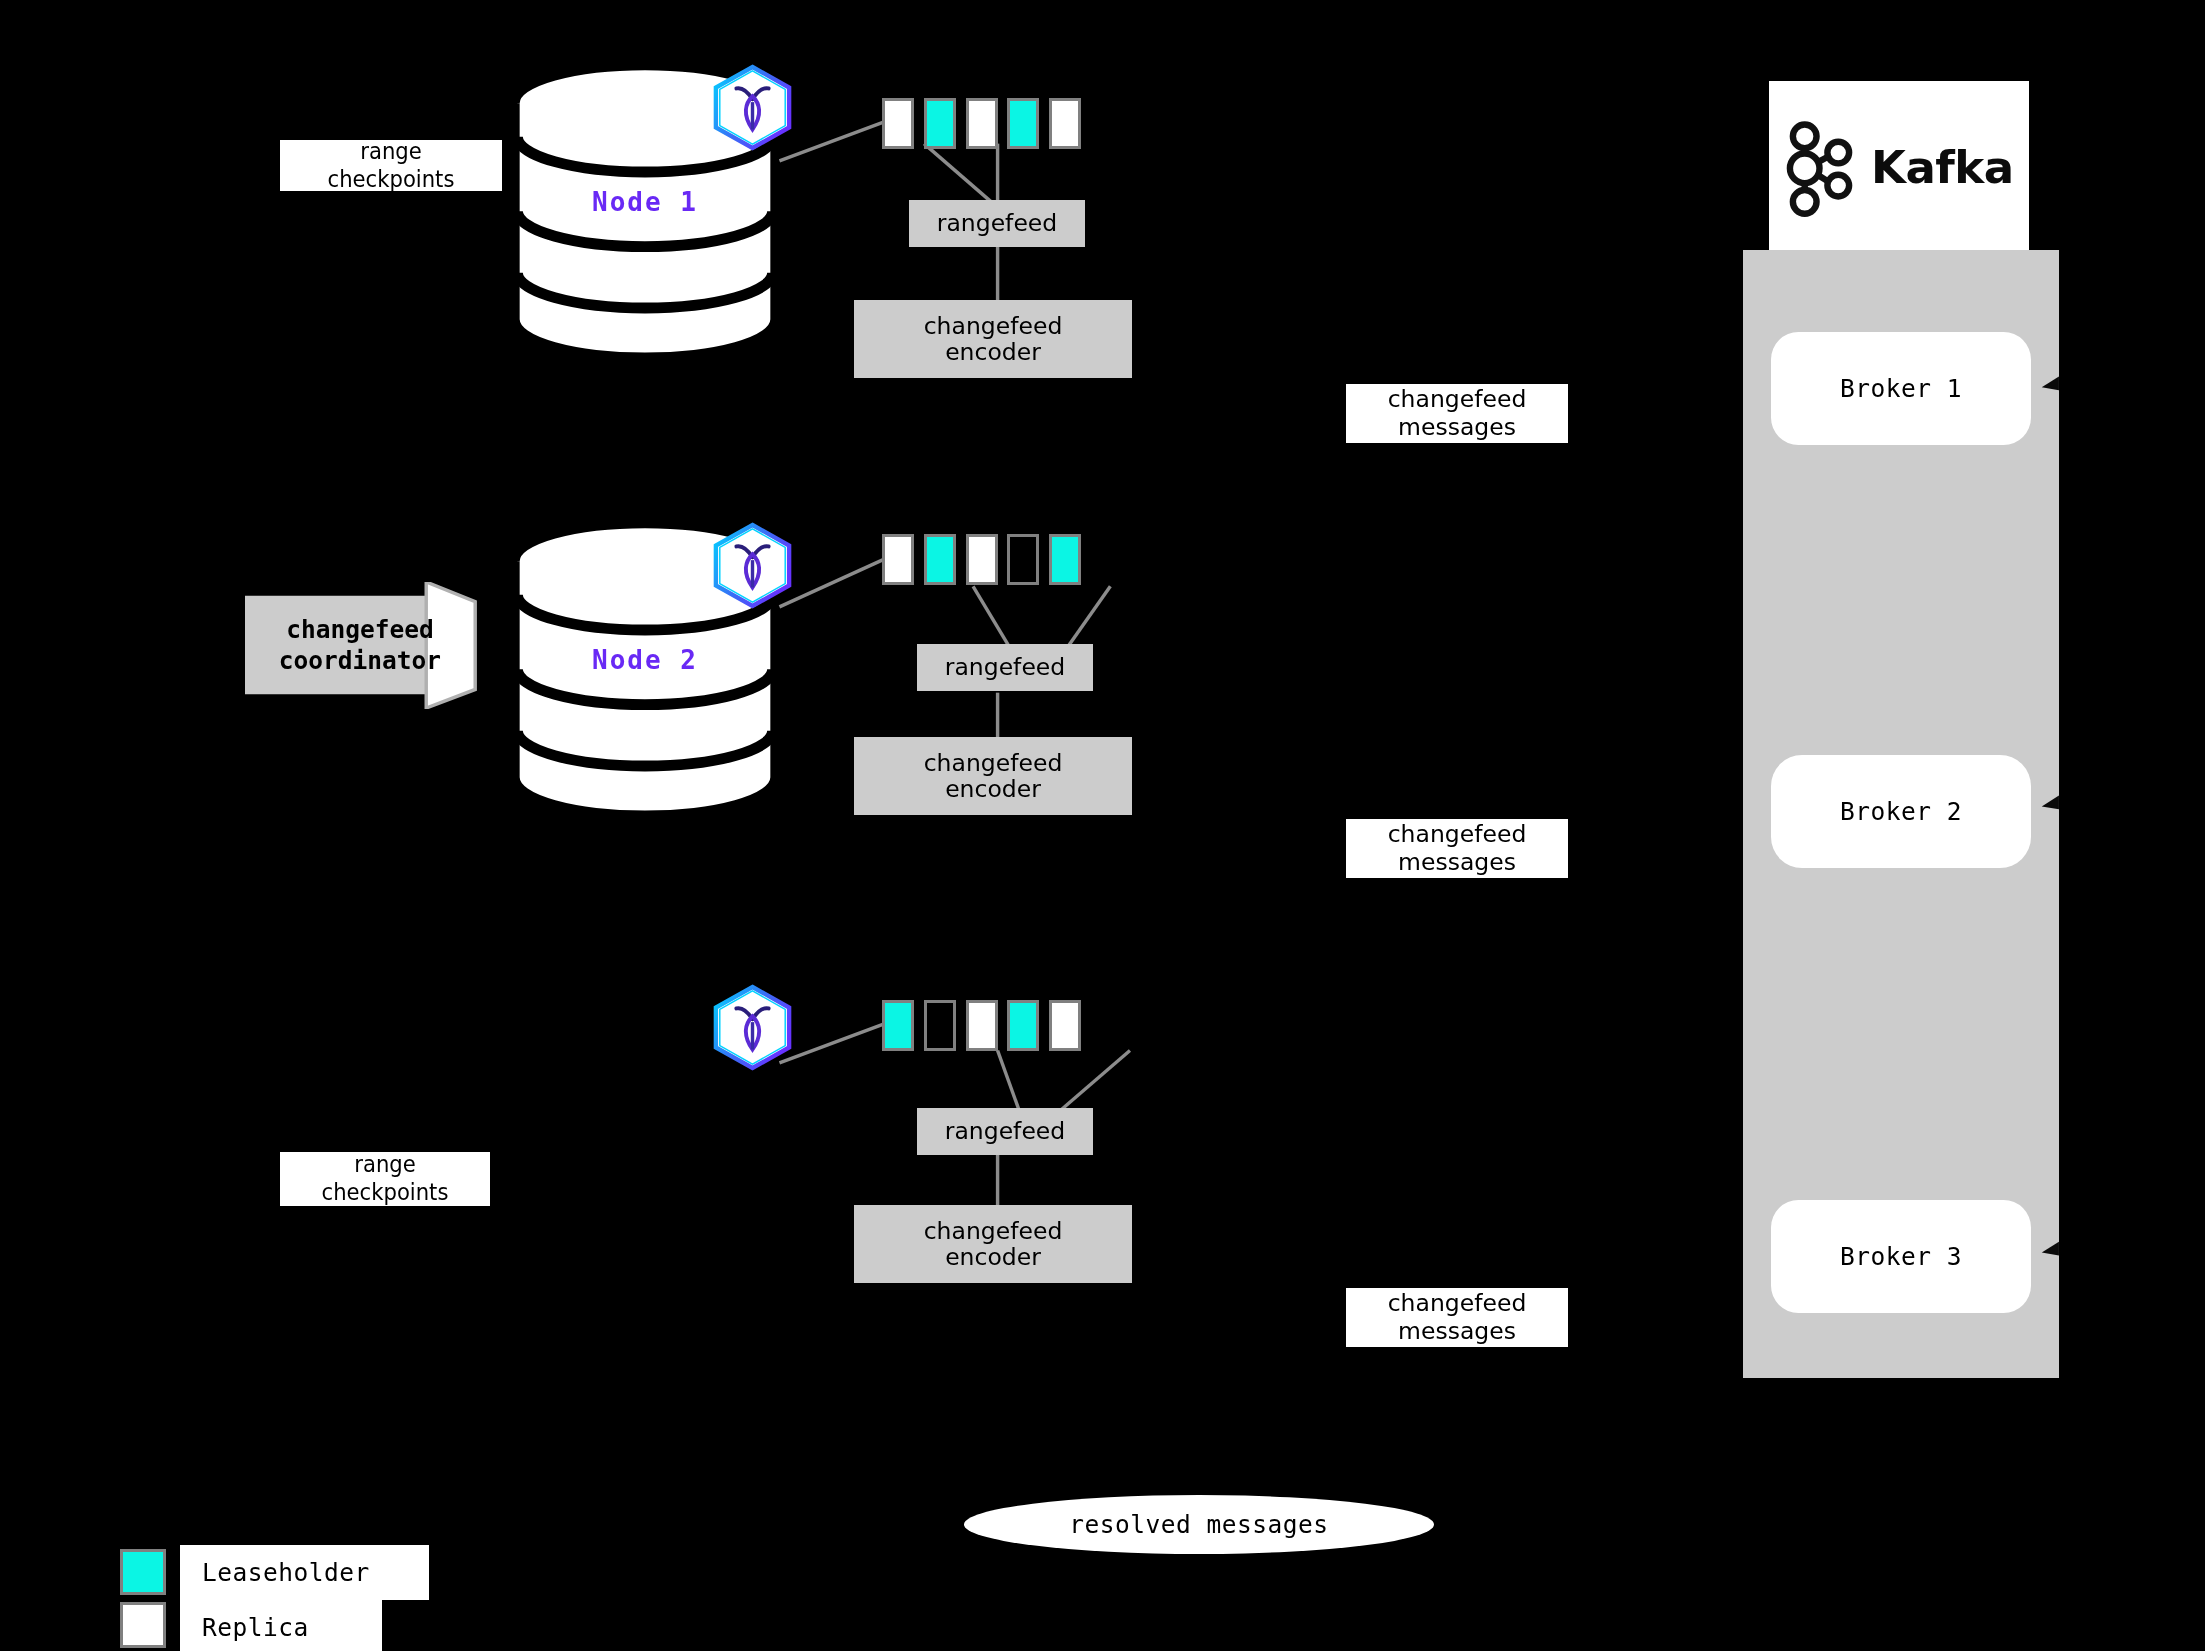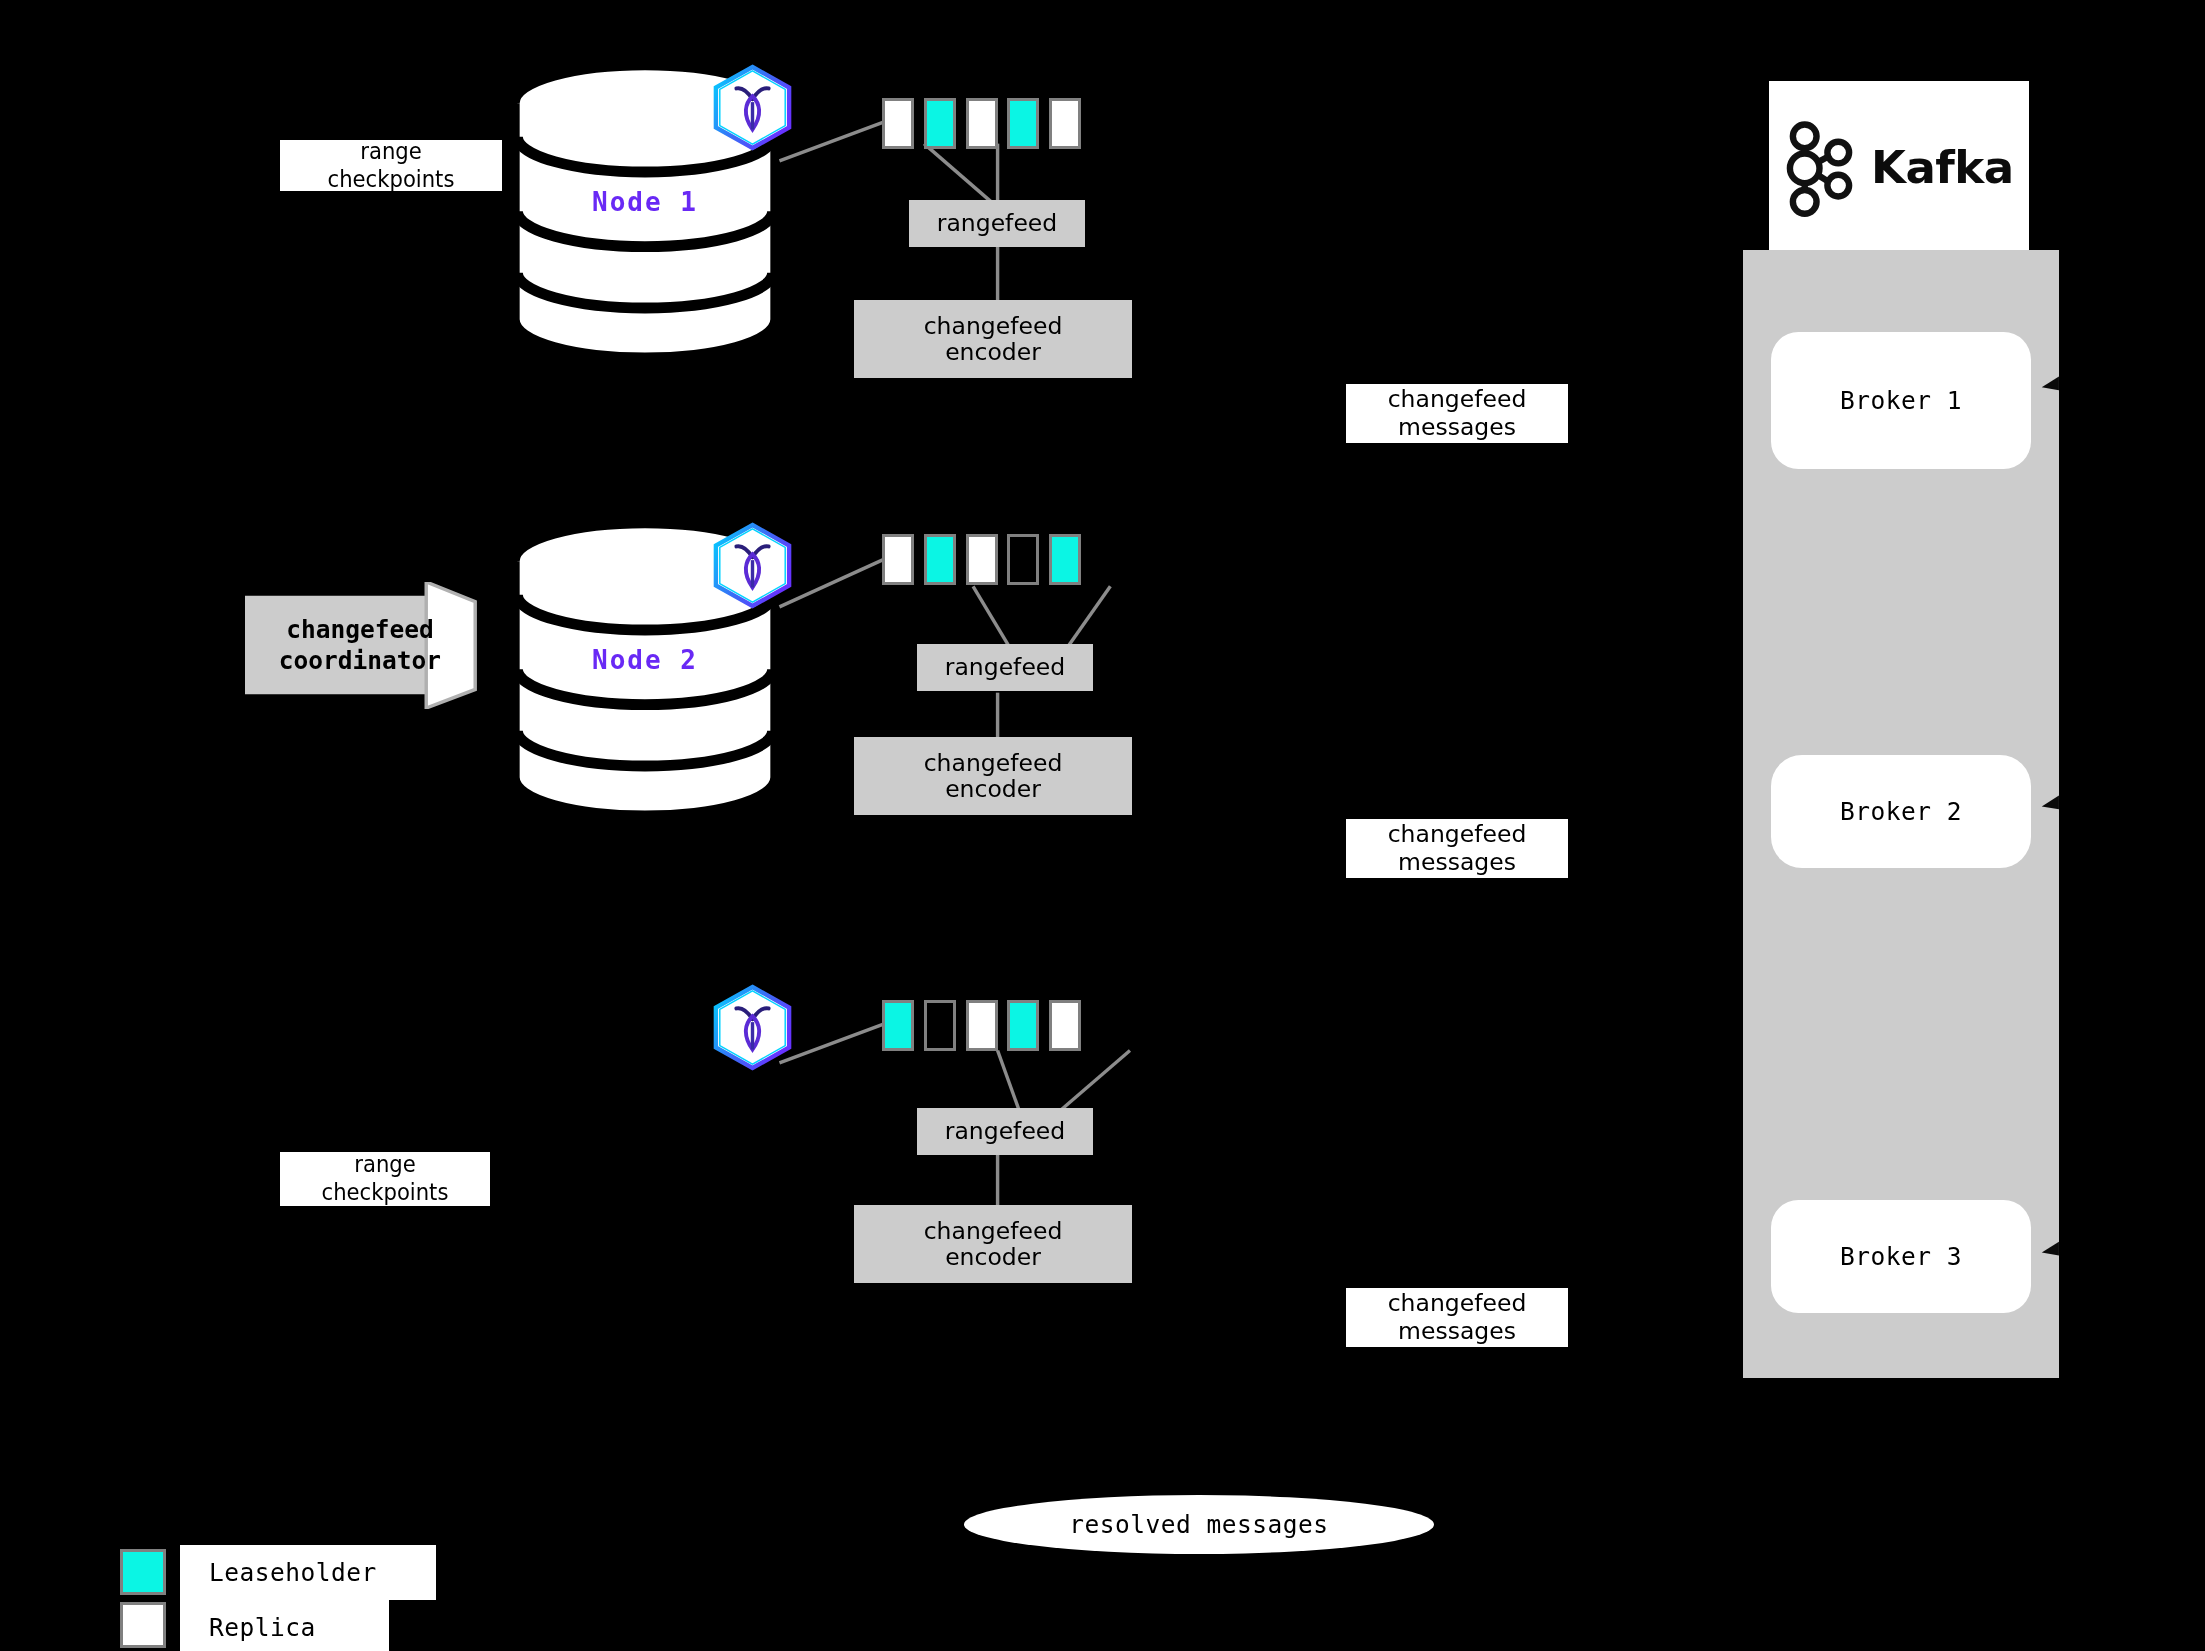--- a/index.html
+++ b/index.html
@@ -58,21 +58,21 @@
   .pill{
     position:absolute;background:#ffffff;border-radius:50%/50%;
     display:flex;align-items:center;justify-content:center;
     font-family:"DejaVu Sans Mono", monospace;font-size:24.5px;color:#000;letter-spacing:0.5px;
   }
 
   
   .legend-swatch{position:absolute;width:46px;height:46px;border:3.9px solid #808080;box-sizing:border-box;}
   .legend-label{
     position:absolute;background:#fff;color:#000;display:flex;align-items:center;
-    padding-left:29px;font-family:"DejaVu Sans Mono", monospace;font-size:24.5px;letter-spacing:0.5px;
+    padding-left:22px;font-family:"DejaVu Sans Mono", monospace;font-size:24.5px;letter-spacing:0.5px;
   }
 
   
   .wires{position:absolute;left:0;top:0;width:2205px;height:1652px;pointer-events:none;}
 
   
   .callout{position:absolute;width:240px;height:127px;}
   .callout svg{position:absolute;left:0;top:0;width:100%;height:100%;}
   .callout .txt{
     position:absolute;left:0;top:0;width:230px;height:127px;
@@ -289,21 +289,21 @@
           <path d="M68,88 L90,76"></path>
           <path d="M68,113 L90,127"></path>
         </g>
       </svg>
     </span>
     <span class="kafka-word">Kafka</span>
   </div>
 
   <div class="kafka-panel" style="left:1743px;top:212px;width:316px;height:1128px;"></div>
 
-  <div class="broker" style="left:1771px;top:294px;width:260px;height:137px;">
+  <div class="broker" style="left:1771px;top:294px;width:260px;height:113px;">
     <span>Broker 1</span>
   </div>
   <div class="broker" style="left:1771px;top:717px;width:260px;height:113px;border-radius:31px;">
     <span>Broker 2</span>
   </div>
   <div class="broker" style="left:1771px;top:1162px;width:260px;height:113px;">
     <span>Broker 3</span>
   </div>
 
   <svg class="wires" viewBox="0 0 4498 3369">

